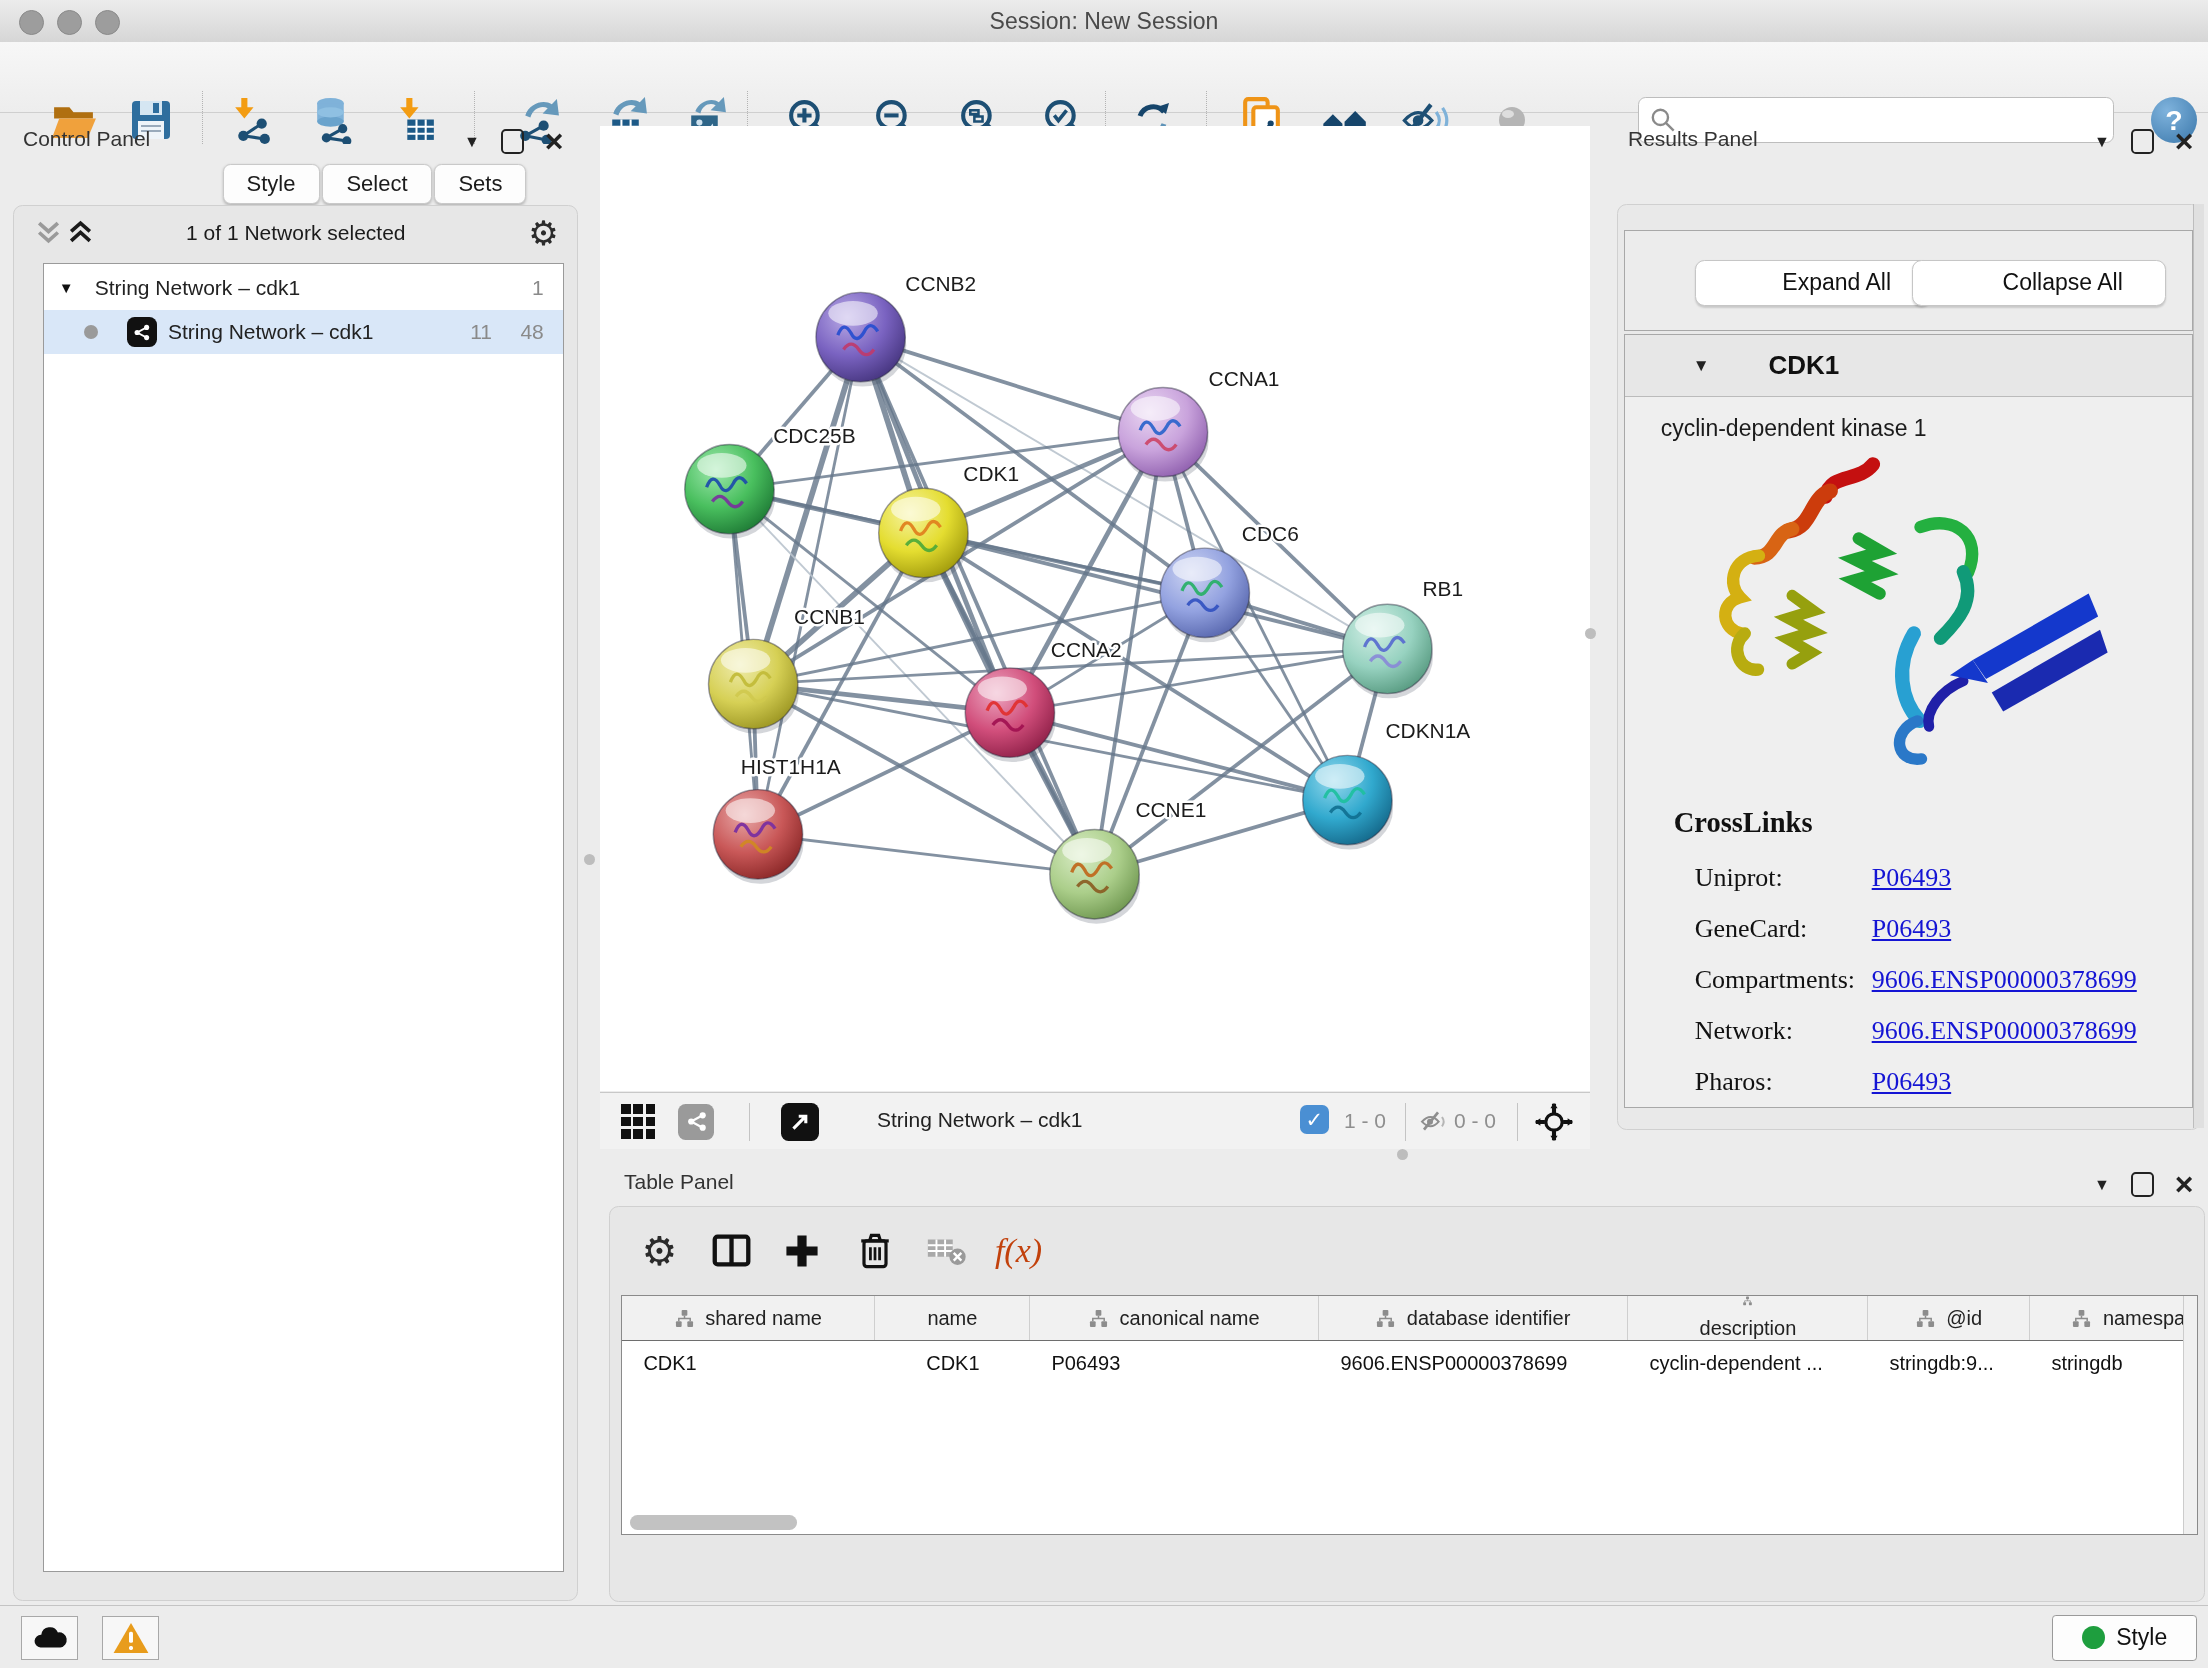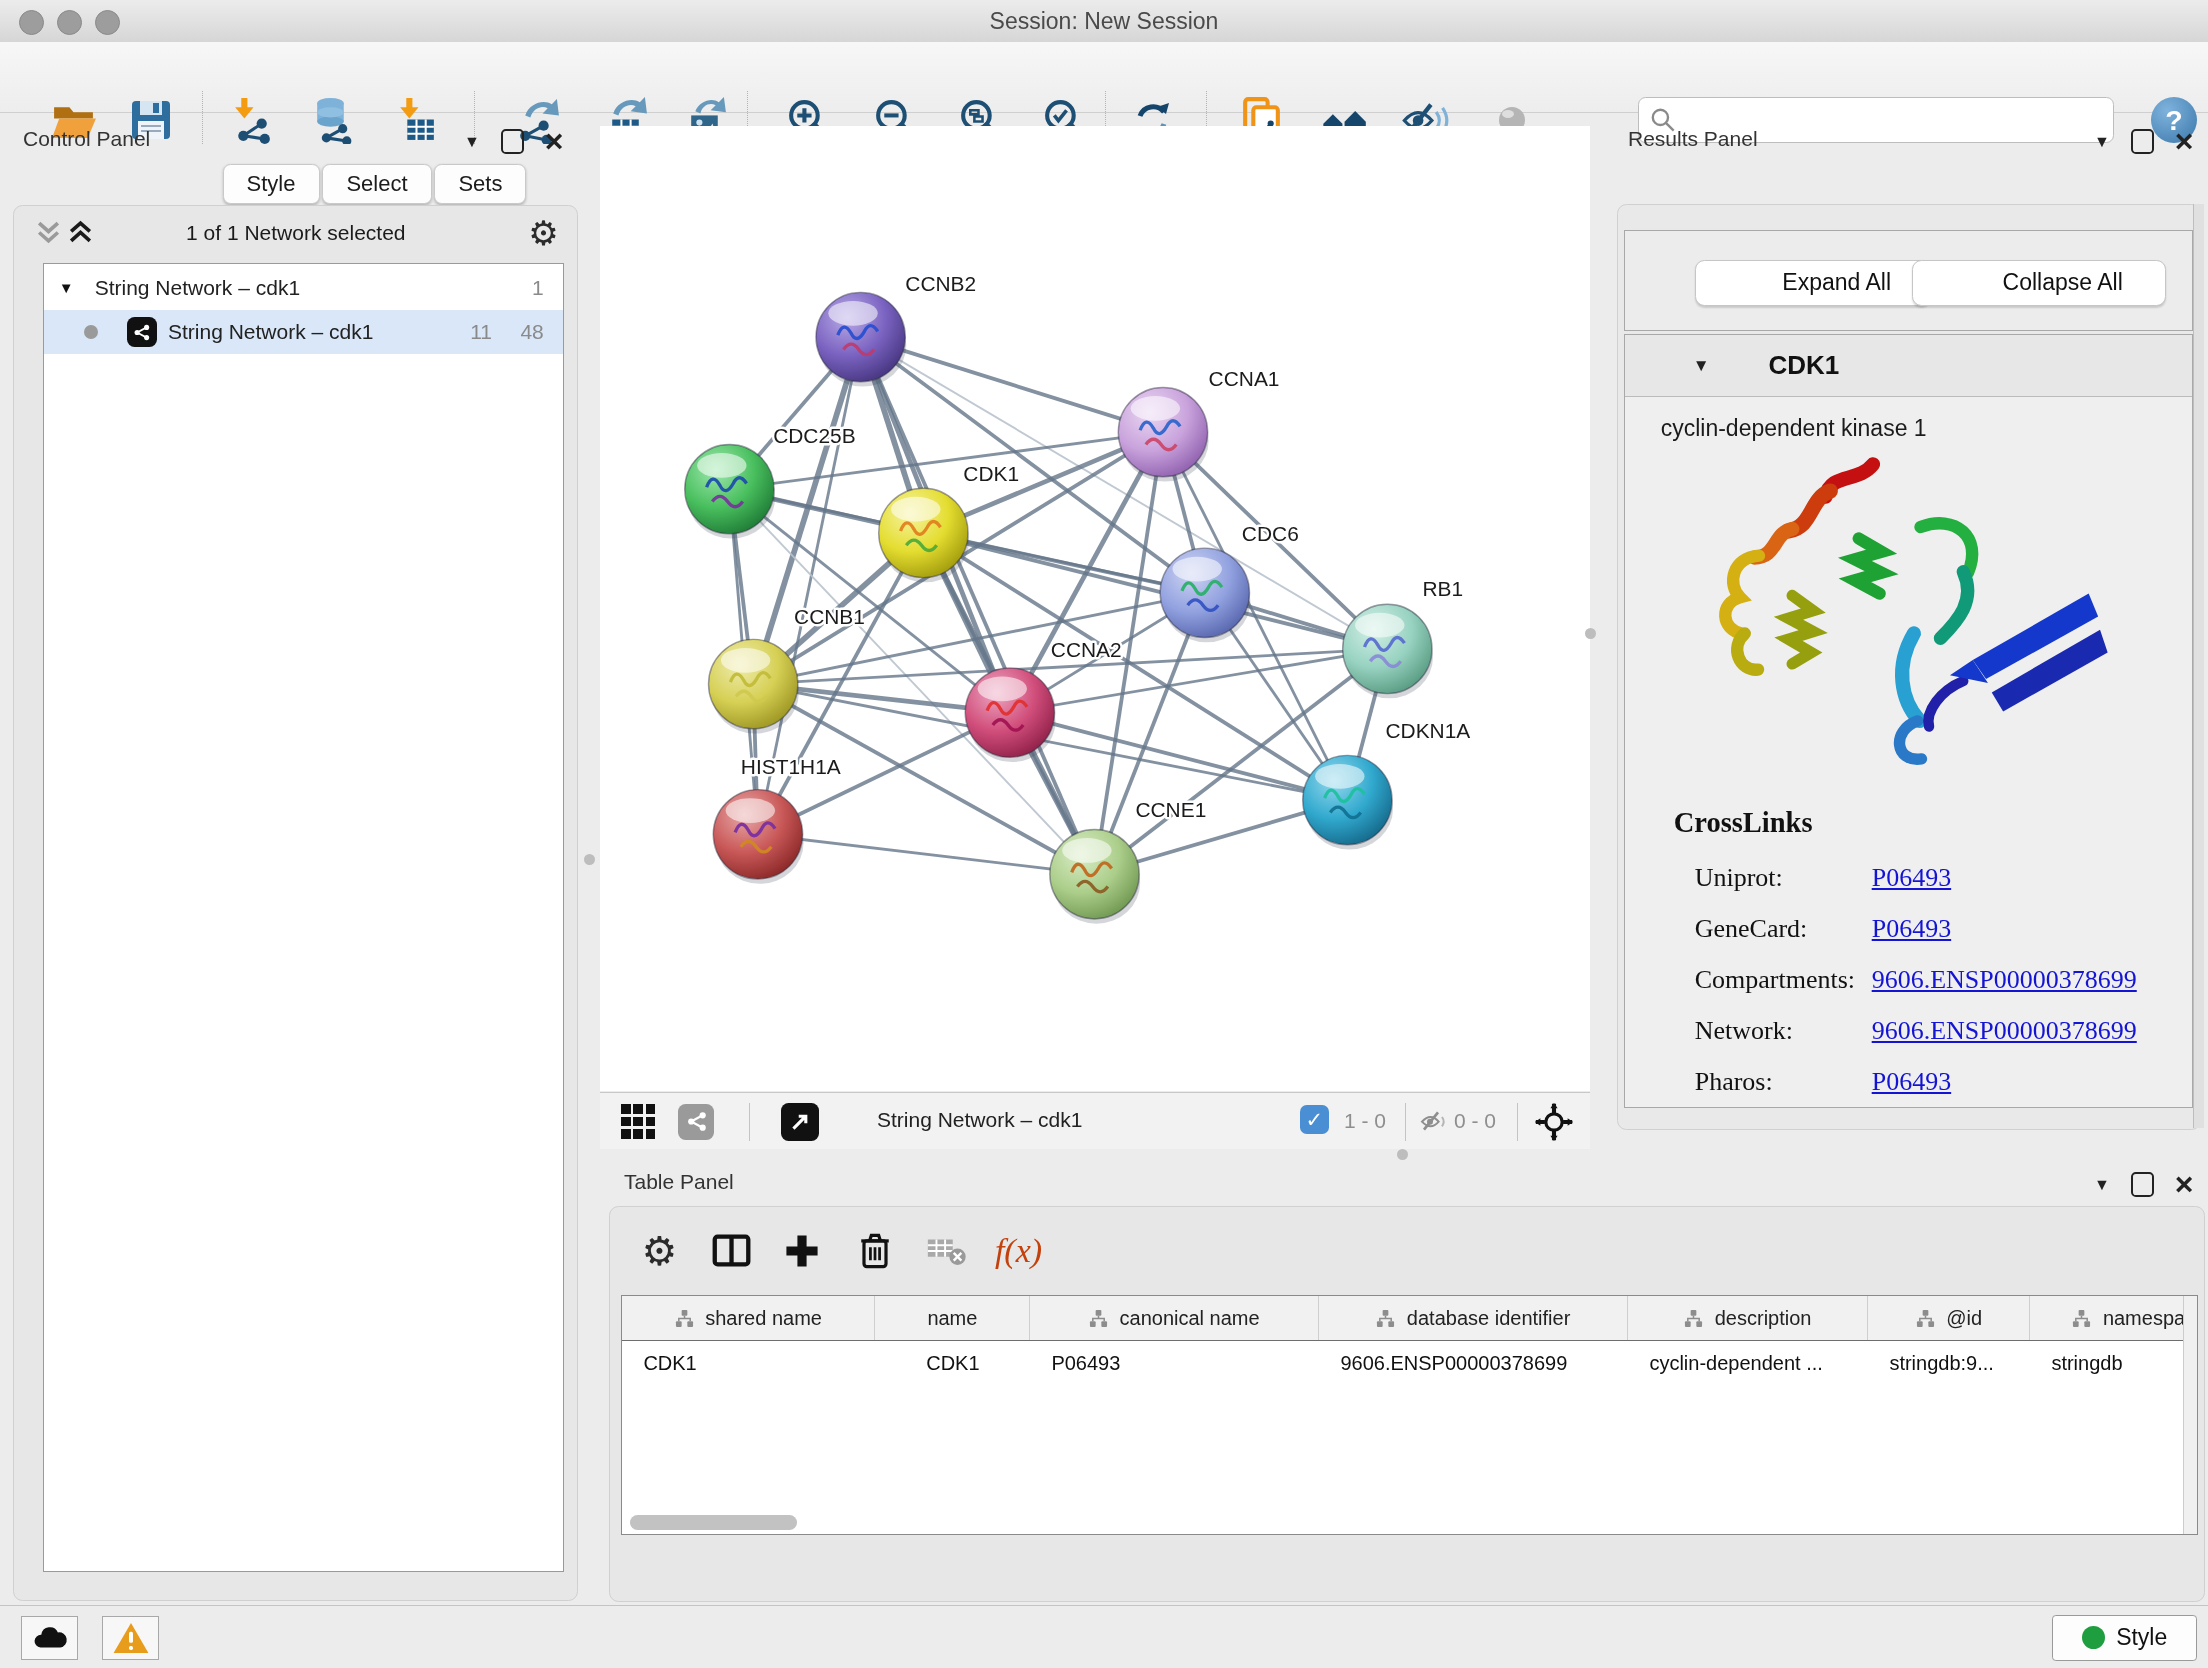--- a/index.html
+++ b/index.html
@@ -716,21 +716,21 @@
           </div>
           <div class="th" style="width: 309px;">
             <svg width="19" height="19" viewBox="0 0 20 20">
               <rect x="7" y="1" width="6" height="6" rx="1" fill="#8d8d8d"></rect>
               <rect x="1" y="13" width="6" height="6" rx="1" fill="#8d8d8d"></rect>
               <rect x="13" y="13" width="6" height="6" rx="1" fill="#8d8d8d"></rect>
               <path d="M10 7v3M4 13v-3h12v3" stroke="#8d8d8d" stroke-width="1.6" fill="none"></path>
             </svg>
             <span>database identifier</span>
           </div>
-          <div class="th" style="width: 240px;">
+          <div class="th" style="width: 240px; flex-direction: column;">
             <svg width="19" height="19" viewBox="0 0 20 20">
               <rect x="7" y="1" width="6" height="6" rx="1" fill="#8d8d8d"></rect>
               <rect x="1" y="13" width="6" height="6" rx="1" fill="#8d8d8d"></rect>
               <rect x="13" y="13" width="6" height="6" rx="1" fill="#8d8d8d"></rect>
               <path d="M10 7v3M4 13v-3h12v3" stroke="#8d8d8d" stroke-width="1.6" fill="none"></path>
             </svg>
             <span>description</span>
           </div>
           <div class="th" style="width: 162px;">
             <svg width="19" height="19" viewBox="0 0 20 20">

